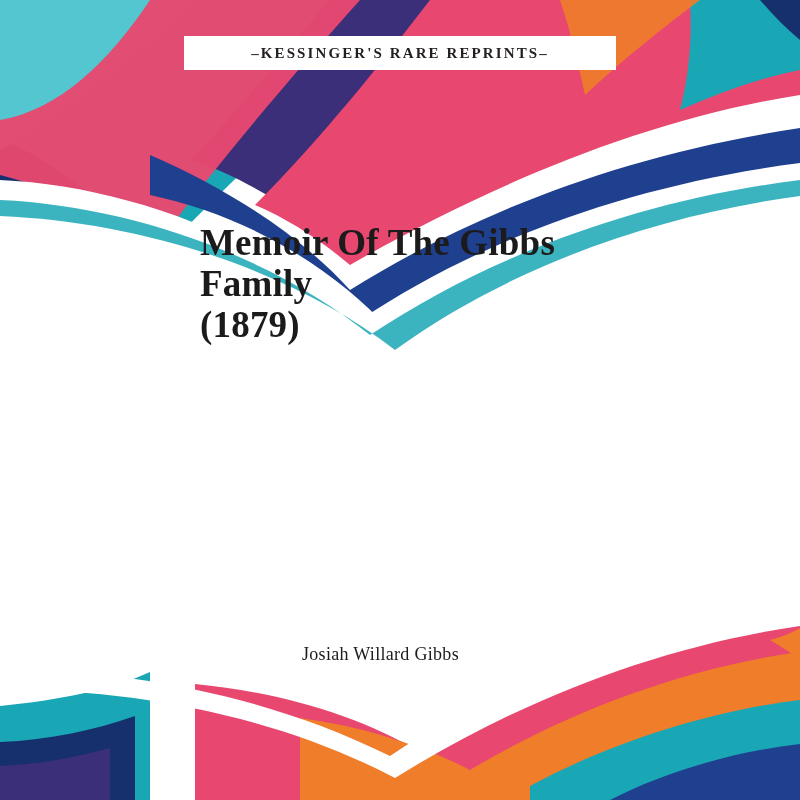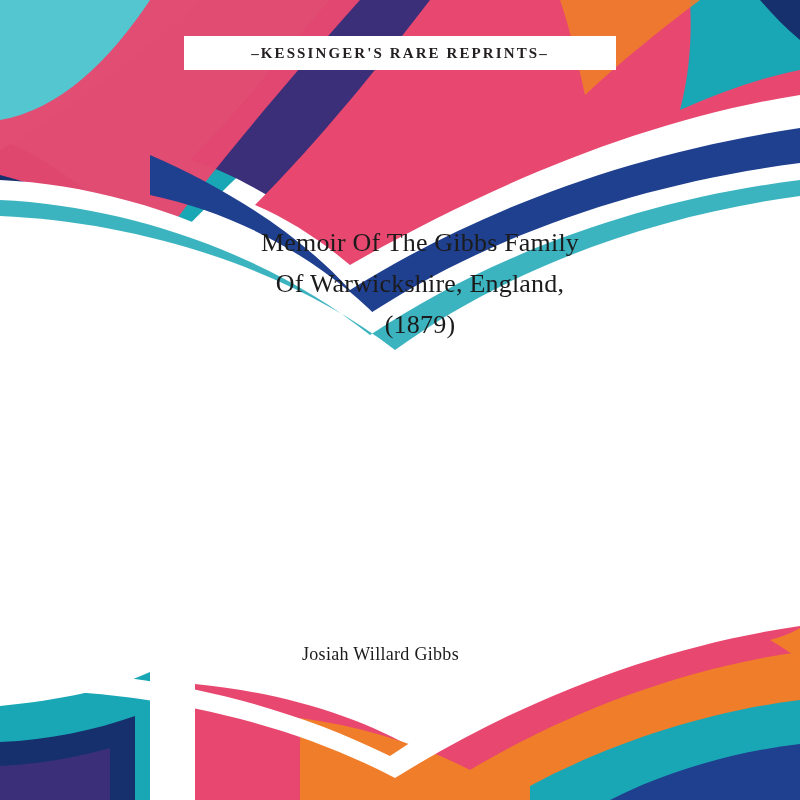--- a/index.html
+++ b/index.html
@@ -43,26 +43,25 @@
     white-space: nowrap;
   }
   .title-block {
     position: absolute;
     left: 200px;
     top: 222px;
     width: 440px;
   }
   .title-line {
     font-family: "Liberation Serif", serif;
-    font-size: 26px;
-    font-weight: 400;
+    font-size: 37px;
+    font-weight: 700;
     color: #1b1b1b;
     line-height: 41px;
     letter-spacing: 0.2px;
-    text-align: center;
   }
   .author-block {
     position: absolute;
     left: 302px;
     top: 644px;
     width: 420px;
   }
   .author-text {
     font-family: "Liberation Serif", serif;
     font-size: 18px;
@@ -122,21 +121,20 @@
 
     <path d="M770,640 C785,636 793,632 800,628 L800,660 C790,652 780,646 770,640 Z" fill="#f07d2a"></path>
   </svg>
 
   <div class="publisher-bar">
     <div class="publisher-text">–KESSINGER'S RARE REPRINTS–</div>
   </div>
 
   <div class="title-block">
     <div class="title-line">Memoir Of The Gibbs Family</div>
-    <div class="title-line">Of Warwickshire, England,</div>
     <div class="title-line">(1879)</div>
   </div>
 
   <div class="author-block">
     <div class="author-text">Josiah Willard Gibbs</div>
   </div>
 
 </div>
 
 </body></html>

